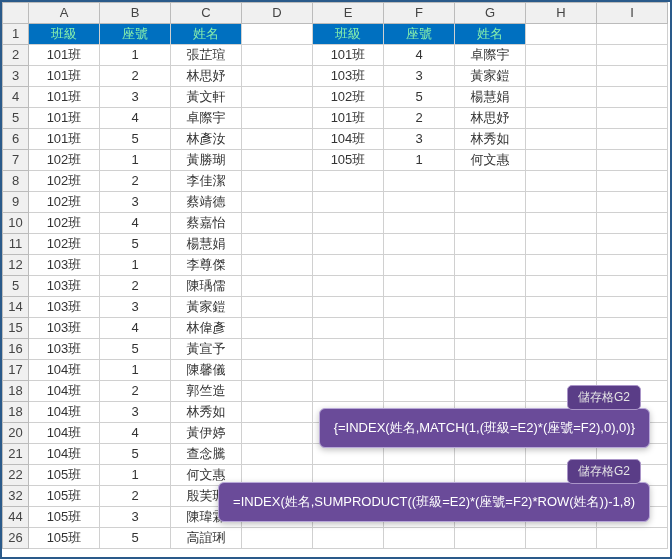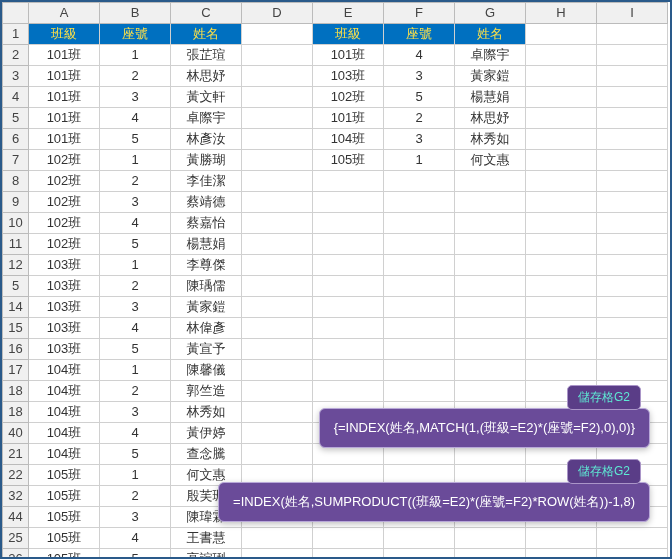--- a/index.html
+++ b/index.html
@@ -33,40 +33,40 @@
   }
   .rowhead {
     background: #f0f0f0;
     color: #444;
     width: 26px;
     border: 1px solid #bbb;
   }
   .corner { background: #f0f0f0; width: 26px; border: 1px solid #bbb; }
   .th {
     background: #0070c0;
-    color: #fde047;
+    color: #86efac;
   }
   .w-col { width: 71px; }
   .callout {
     position: absolute;
     background: #6a4b99;
     color: #fff;
     border: 1px solid #b8a8d8;
     border-radius: 6px;
     padding: 10px 14px;
     font-size: 13px;
     white-space: nowrap;
     box-shadow: 0 2px 6px rgba(0,0,0,0.25);
   }
   .badge {
     position: absolute;
     right: 8px;
     top: -24px;
     background: #5a3d87;
-    color: #5eead4;
+    color: #e5e5e5;
     border: 1px solid #aa95c8;
     border-radius: 5px;
     padding: 3px 10px;
     font-size: 12px;
     margin-left: 16px;
   }
   .callout1 { right: 20px; top: 406px; }
   .callout2 { right: 20px; top: 480px; }
 </style>
 </head>
@@ -307,21 +307,21 @@
       <div class="cell w-col">3</div>
       <div class="cell w-col">林秀如</div>
       <div class="cell w-col"></div>
       <div class="cell w-col"></div>
       <div class="cell w-col"></div>
       <div class="cell w-col"></div>
       <div class="cell w-col"></div>
       <div class="cell w-col"></div>
     </div>
     <div class="row">
-      <div class="cell rowhead">40</div>
+      <div class="cell rowhead">20</div>
       <div class="cell w-col">104班</div>
       <div class="cell w-col">4</div>
       <div class="cell w-col">黃伊婷</div>
       <div class="cell w-col"></div>
       <div class="cell w-col"></div>
       <div class="cell w-col"></div>
       <div class="cell w-col"></div>
       <div class="cell w-col"></div>
       <div class="cell w-col"></div>
     </div>
@@ -359,32 +359,20 @@
       <div class="cell w-col"></div>
       <div class="cell w-col"></div>
       <div class="cell w-col"></div>
       <div class="cell w-col"></div>
     </div>
     <div class="row">
       <div class="cell rowhead">44</div>
       <div class="cell w-col">105班</div>
       <div class="cell w-col">3</div>
       <div class="cell w-col">陳瑋霖</div>
-      <div class="cell w-col"></div>
-      <div class="cell w-col"></div>
-      <div class="cell w-col"></div>
-      <div class="cell w-col"></div>
-      <div class="cell w-col"></div>
-      <div class="cell w-col"></div>
-    </div>
-    <div class="row">
-      <div class="cell rowhead">25</div>
-      <div class="cell w-col">105班</div>
-      <div class="cell w-col">4</div>
-      <div class="cell w-col">王書慧</div>
       <div class="cell w-col"></div>
       <div class="cell w-col"></div>
       <div class="cell w-col"></div>
       <div class="cell w-col"></div>
       <div class="cell w-col"></div>
       <div class="cell w-col"></div>
     </div>
     <div class="row">
       <div class="cell rowhead">26</div>
       <div class="cell w-col">105班</div>

